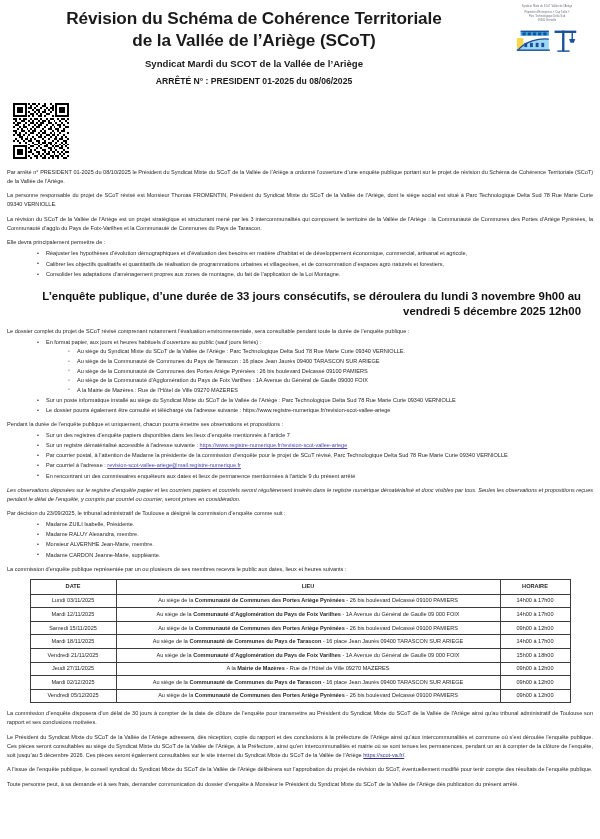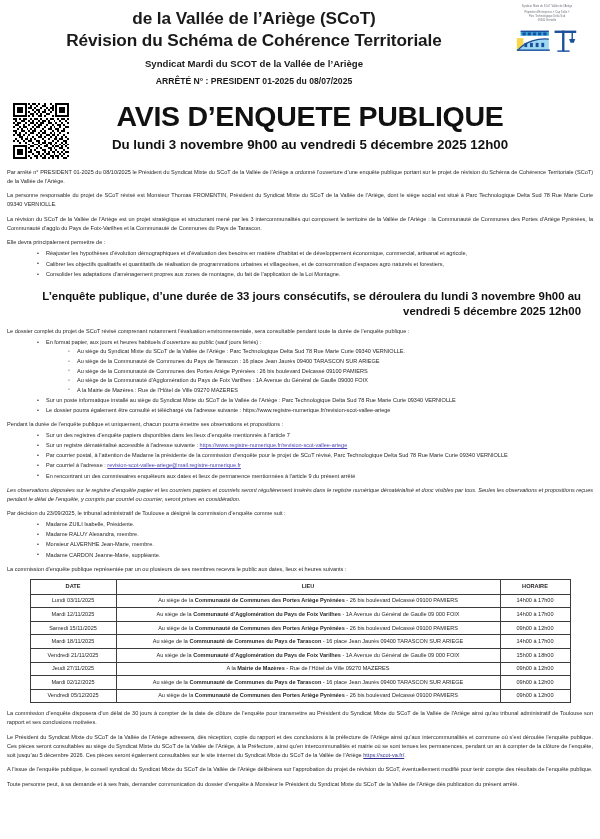--- a/index.html
+++ b/index.html
@@ -177,25 +177,25 @@
 </head>
 <body>
 
 <div class="page">
 
   <div class="header">
 
 
     <div class="title-block">
       <div class="title-main">
+        <div>Révision du Schéma de Cohérence Territoriale</div>
         <div>de la Vallée de l’Ariège (SCoT)</div>
-        <div>Révision du Schéma de Cohérence Territoriale</div>
       </div>
       <div class="title-sub">Syndicat Mardi du SCOT de la Vallée de l’Ariège</div>
-      <div class="title-arrete">ARRÊTÉ N° : PRESIDENT 01-2025 du 08/07/2025</div>
+      <div class="title-arrete">ARRÊTÉ N° : PRESIDENT 01-2025 du 08/06/2025</div>
     </div>
 
     <div class="logo-right">
       <div class="logo-right-text">
         <div class="l1">Syndicat Mixte du SCoT Vallée de l'Ariège</div>
         <div>Pépinière d'Entreprises « Cap Delta »</div>
         <div>Parc Technologique Delta Sud</div>
         <div>09340 Verniolle</div>
       </div>
       <svg class="logo-right-svg" viewBox="0 0 140 70">
@@ -456,24 +456,20 @@
             <rect x="12" y="28" width="1" height="1"></rect>
             <rect x="15" y="28" width="2" height="1"></rect>
             <rect x="18" y="28" width="1" height="1"></rect>
             <rect x="20" y="28" width="1" height="1"></rect>
             <rect x="23" y="28" width="1" height="1"></rect>
             <rect x="26" y="28" width="2" height="1"></rect>
         </g>
       </svg>
     </div>
 
-    <div class="avis-block">
-      <div class="avis-title">AVIS D’ENQUETE PUBLIQUE</div>
-      <div class="avis-dates">Du lundi 3 novembre 9h00 au vendredi 5 décembre 2025 12h00</div>
-    </div>
   </div>
 
   <div class="body-wrap">
 
     <p class="para">Par arrêté n° PRESIDENT 01-2025 du 08/10/2025 le Président du Syndicat Mixte du SCoT de la Vallée de l’Ariège a ordonné l’ouverture d’une enquête publique portant sur le projet de révision du Schéma de Cohérence Territoriale (SCoT) de la Vallée de l’Ariège.</p>
     <p class="para">La personne responsable du projet de SCoT révisé est Monsieur Thomas FROMENTIN, Président du Syndicat Mixte du SCoT de la Vallée de l’Ariège, dont le siège social est situé à Parc Technologique Delta Sud 78 Rue Marie Curie 09340 VERNIOLLE.</p>
     <p class="para">La révision du SCoT de la Vallée de l’Ariège est un projet stratégique et structurant mené par les 3 intercommunalités qui composent le territoire de la Vallée de l’Ariège : la Communauté de Communes des Portes d’Ariège Pyrénées, la Communauté d’agglo du Pays de Foix-Varilhes et la Communauté de Communes du Pays de Tarascon.</p>
     <p class="para tight">Elle devra principalement permettre de :</p>
 
     <ul class="lv1">

